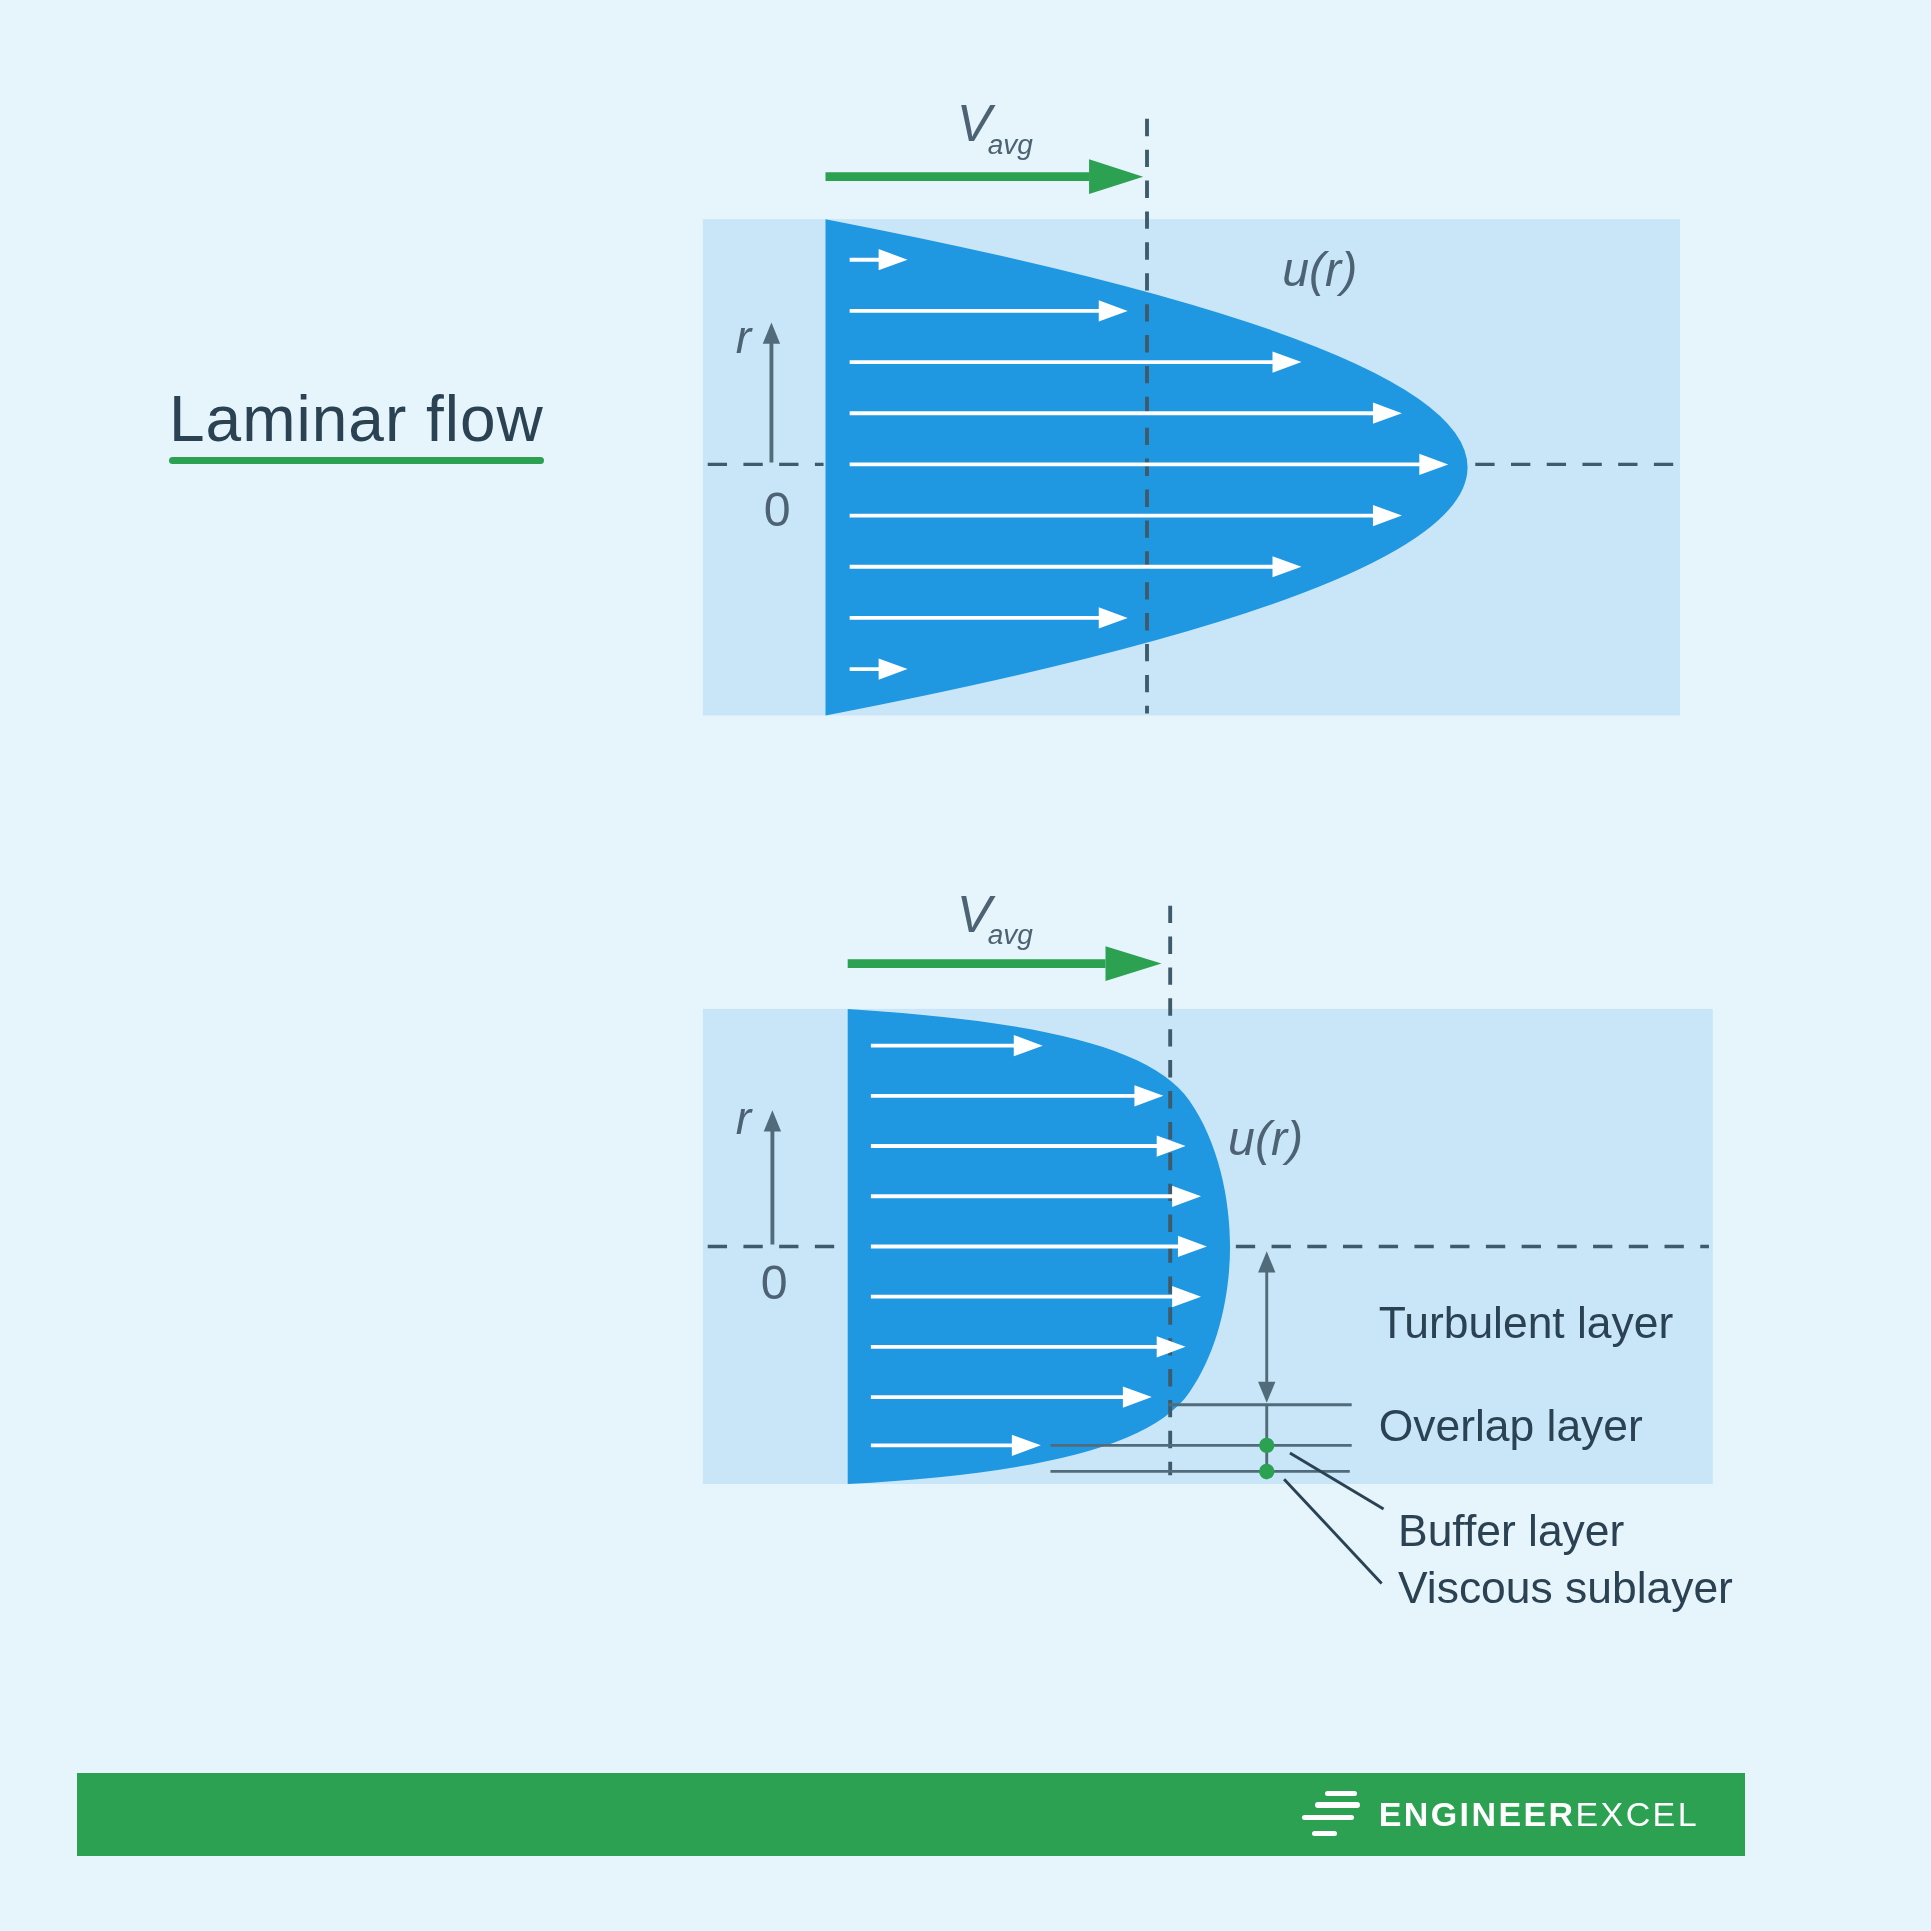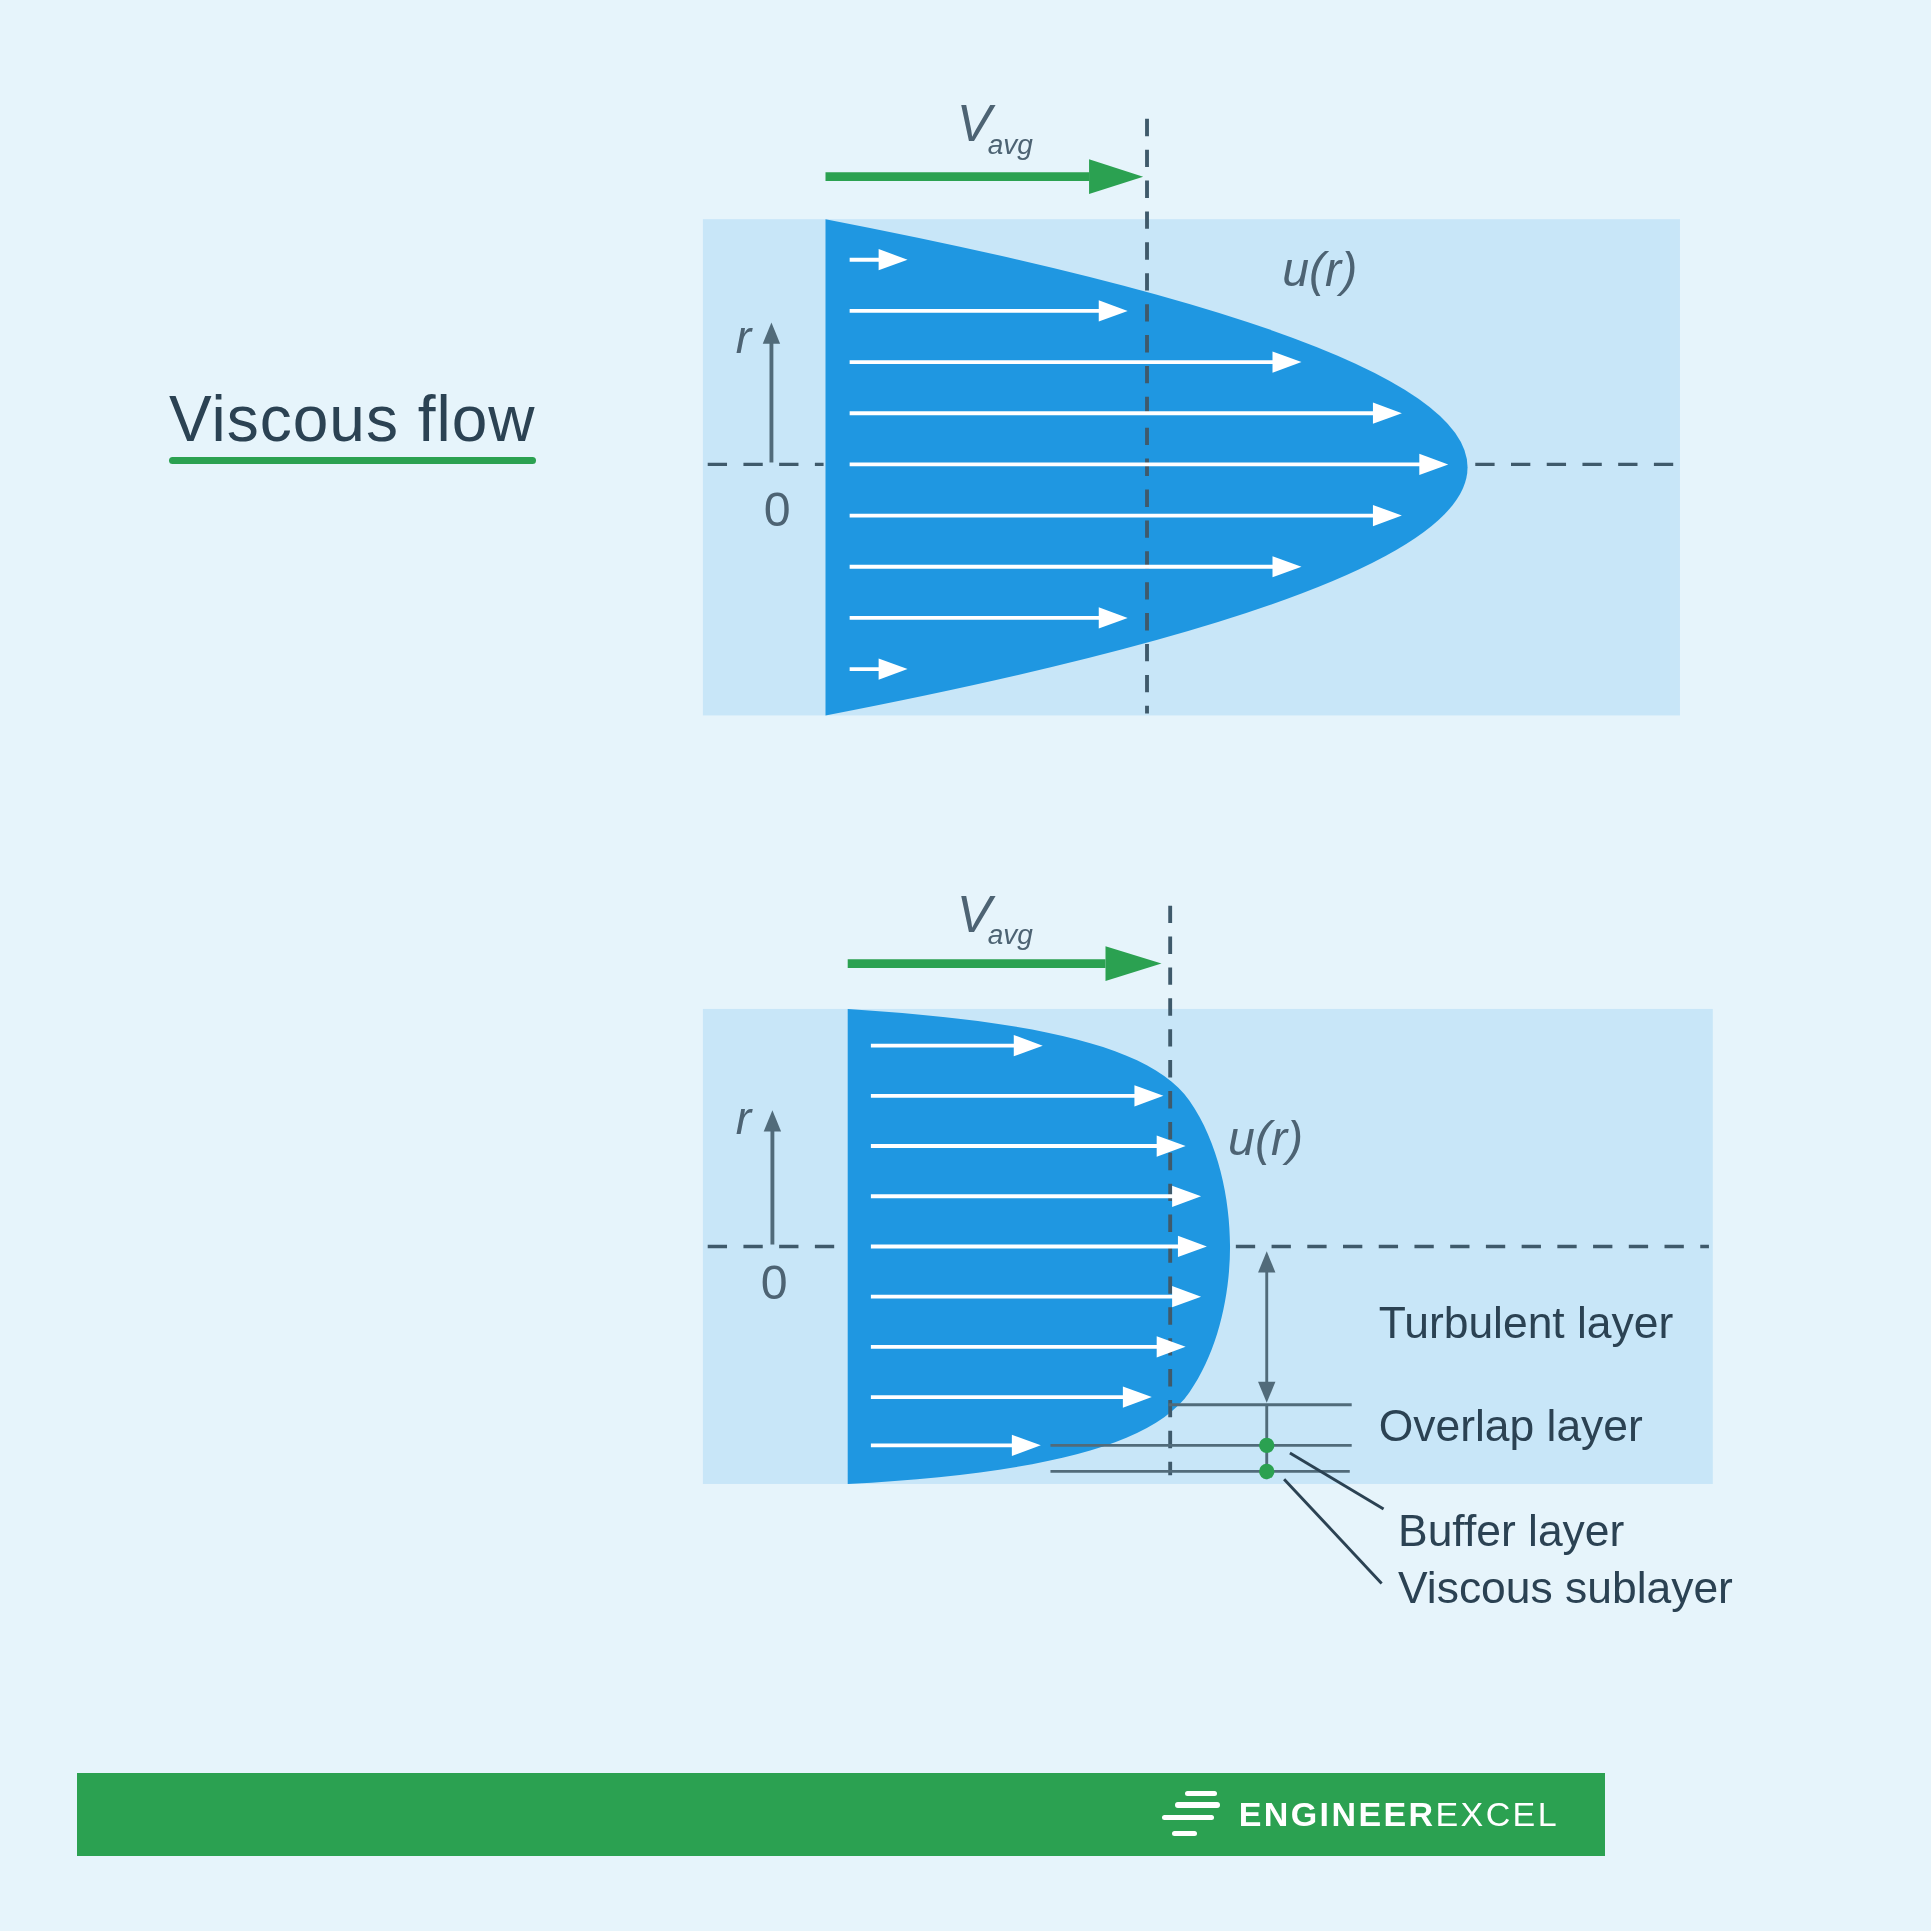--- a/index.html
+++ b/index.html
@@ -36,41 +36,41 @@
   .dot{fill:var(--accent_green);}
   text{font-family:"Liberation Sans",sans-serif;}
   .lbl-v{font-size:54px;font-style:italic;fill:var(--ink_slate);}
   .lbl-sub{font-size:29px;font-style:italic;fill:var(--ink_slate);}
   .lbl-u{font-size:50px;font-style:italic;fill:var(--ink_slate);}
   .lbl-r{font-size:48px;font-style:italic;fill:var(--ink_slate);}
   .lbl-zero{font-size:50px;fill:var(--ink_slate);}
   .lbl-layer{font-size:46px;fill:var(--ink_dark);}
 
   
-  .footer{position:absolute;left:77px;top:1773px;width:1528px;height:83px;
+  .footer{position:absolute;left:77px;top:1773px;width:1668px;height:83px;
           background:var(--accent_green);display:flex;align-items:center;
           justify-content:flex-end;padding-right:46px;box-sizing:border-box;}
   .logo{display:flex;align-items:center;}
   .logo-icon{position:relative;width:60px;height:50px;margin-right:16.4px;}
   .logo-icon .bar{position:absolute;height:5.8px;border-radius:2.9px;background:#fff;}
   .bar1{top:1px;left:23px;width:32px;}
   .bar2{top:12.6px;left:12.6px;width:45px;}
   .bar3{top:25px;left:0px;width:52px;}
   .bar4{top:41px;left:9.7px;width:25px;}
   .logo-text{color:#fff;font-size:34px;letter-spacing:2.4px;white-space:nowrap;}
   .logo-text .bold{font-weight:700;}
   .logo-text .light{font-weight:400;}
 </style>
 </head>
 <body>
 
 <div class="canvas">
 
   <div class="title" style="left:169px;top:387px;">
-    <span class="title-text">Viscous flow</span>
+    <span class="title-text">Laminar flow</span>
     <div class="rule"></div>
   </div>
   <div class="title" style="left:167px;top:1177px;">
     <div class="rule"></div>
   </div>
 
   <svg width="1931" height="1931" viewBox="0 0 2000 2000">
 
     <g>
       <rect class="pipe" x="728" y="227" width="1012" height="514"></rect>

